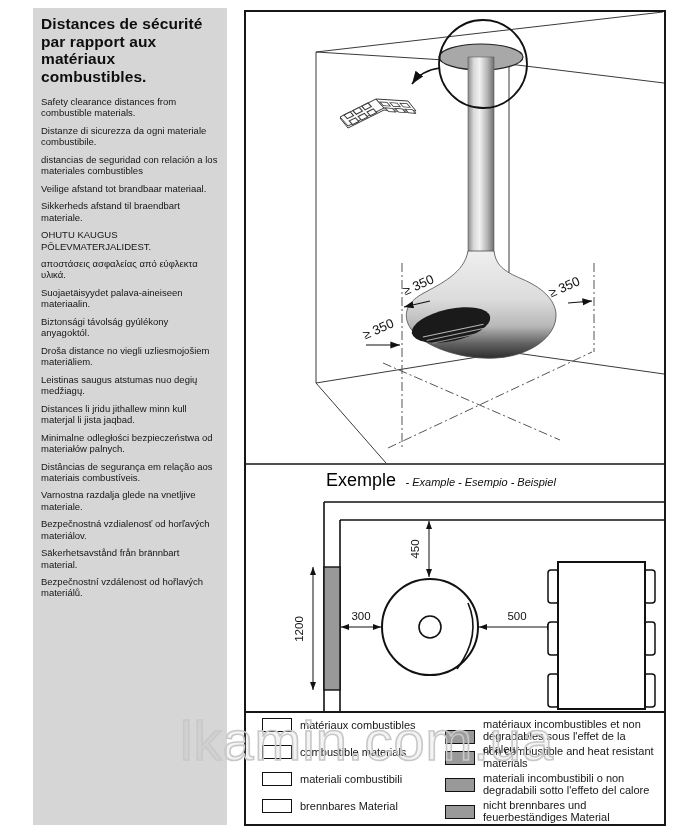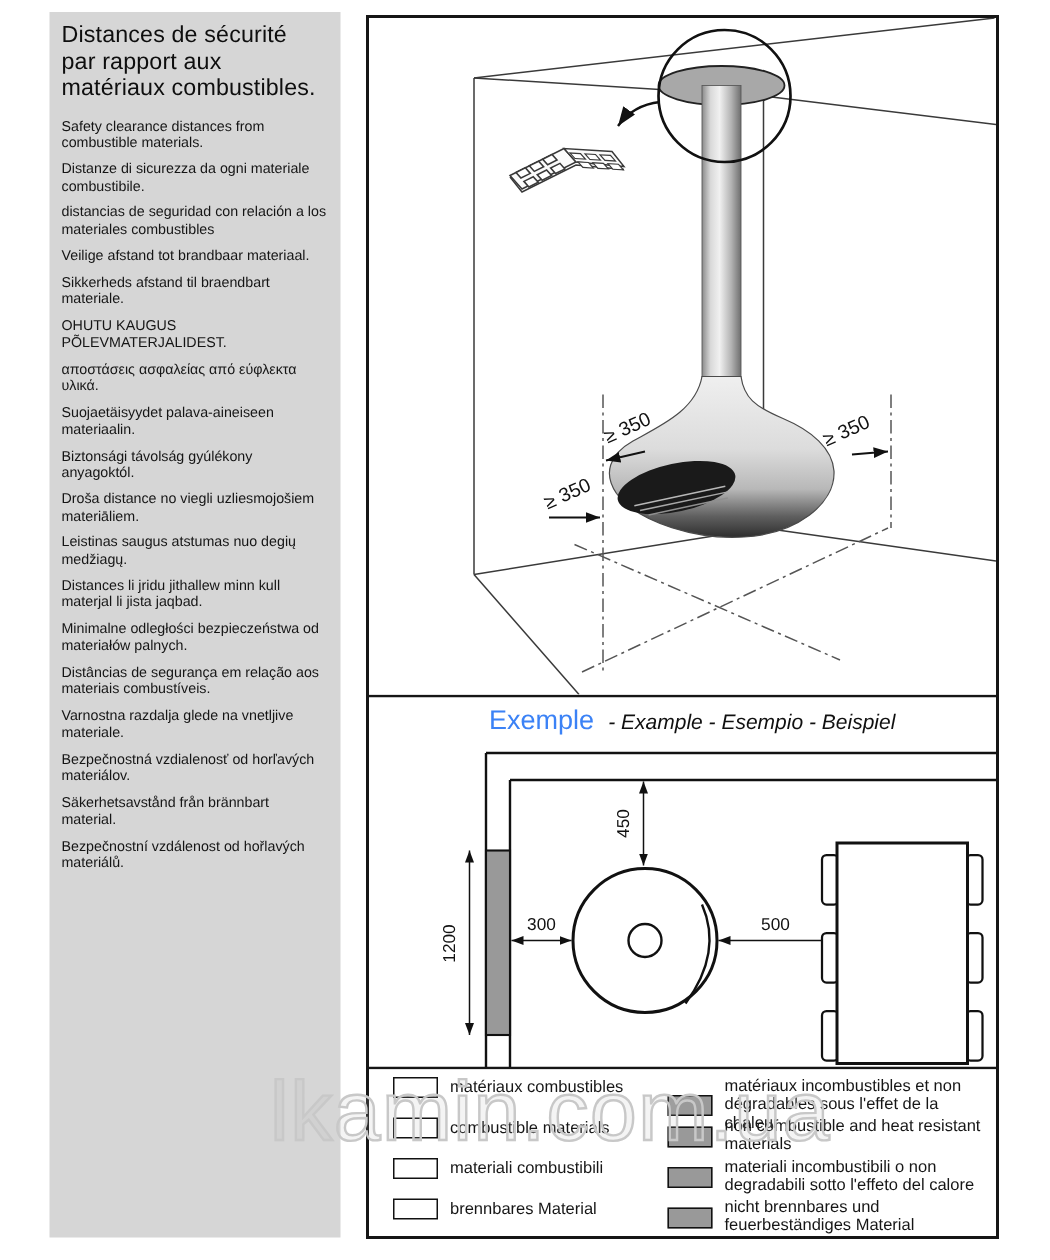--- a/index.html
+++ b/index.html
@@ -7,40 +7,40 @@
     width:700px;height:840px;position:relative;overflow:hidden;
     background:#ffffff;color:#141414;
     font-family:"Liberation Sans", sans-serif;
   }
   
   .sidebar{
     position:absolute;left:33px;top:8px;width:194px;height:817px;
     background:#d6d6d6;box-sizing:border-box;padding:7px 9px 0 8px;
   }
   .sidebar .title{
-    font-size:15.5px;line-height:1.13;font-weight:normal;color:#0e0e0e;
+    font-size:15.5px;line-height:1.13;font-weight:bold;color:#0e0e0e;
     margin:0 0 11px 0;letter-spacing:.1px;
   }
   .sidebar p{
     font-size:9.5px;font-weight:normal;line-height:1.18;margin:0 0 6.5px 0;color:#151515;
   }
   
   .panel{
     position:absolute;left:244px;top:10px;width:418px;height:812px;
     border:2px solid #161616;background:#fff;
   }
   .panel svg{position:absolute;left:0;display:block;}
   #svg3d{top:0;}
   #svgplan{top:451px;}
   .example-header{
     position:absolute;left:0;top:451px;width:100%;box-sizing:border-box;
     padding:7px 0 0 80px;z-index:2;white-space:nowrap;
   }
-  .ex-main{font-size:18px;color:#3b82f6;}
-  .ex-rest{font-size:14px;font-style:italic;color:#101010;margin-left:5px;}
+  .ex-main{font-size:18px;color:#000000;}
+  .ex-rest{font-size:11px;font-style:italic;color:#101010;margin-left:5px;}
   
   .legend{position:absolute;left:0;top:701px;width:100%;height:111px;z-index:2;}
   .lrow{position:absolute;left:16px;right:4px;display:flex;align-items:flex-start;}
   .lrow.r0{top:5px}.lrow.r1{top:32px}.lrow.r2{top:59px}.lrow.r3{top:86px}
   .lcell{display:flex;align-items:center;width:183px;flex:none;}
   .rcell{display:flex;align-items:center;flex:1;}
   .swatch{width:28px;height:12px;border:1.5px solid #111;margin-right:8px;flex:none;}
   .sw-white{background:#ffffff;}
   .sw-gray{background:#999999;}
   .llabel{font-size:11px;line-height:1.12;color:#161616;}

